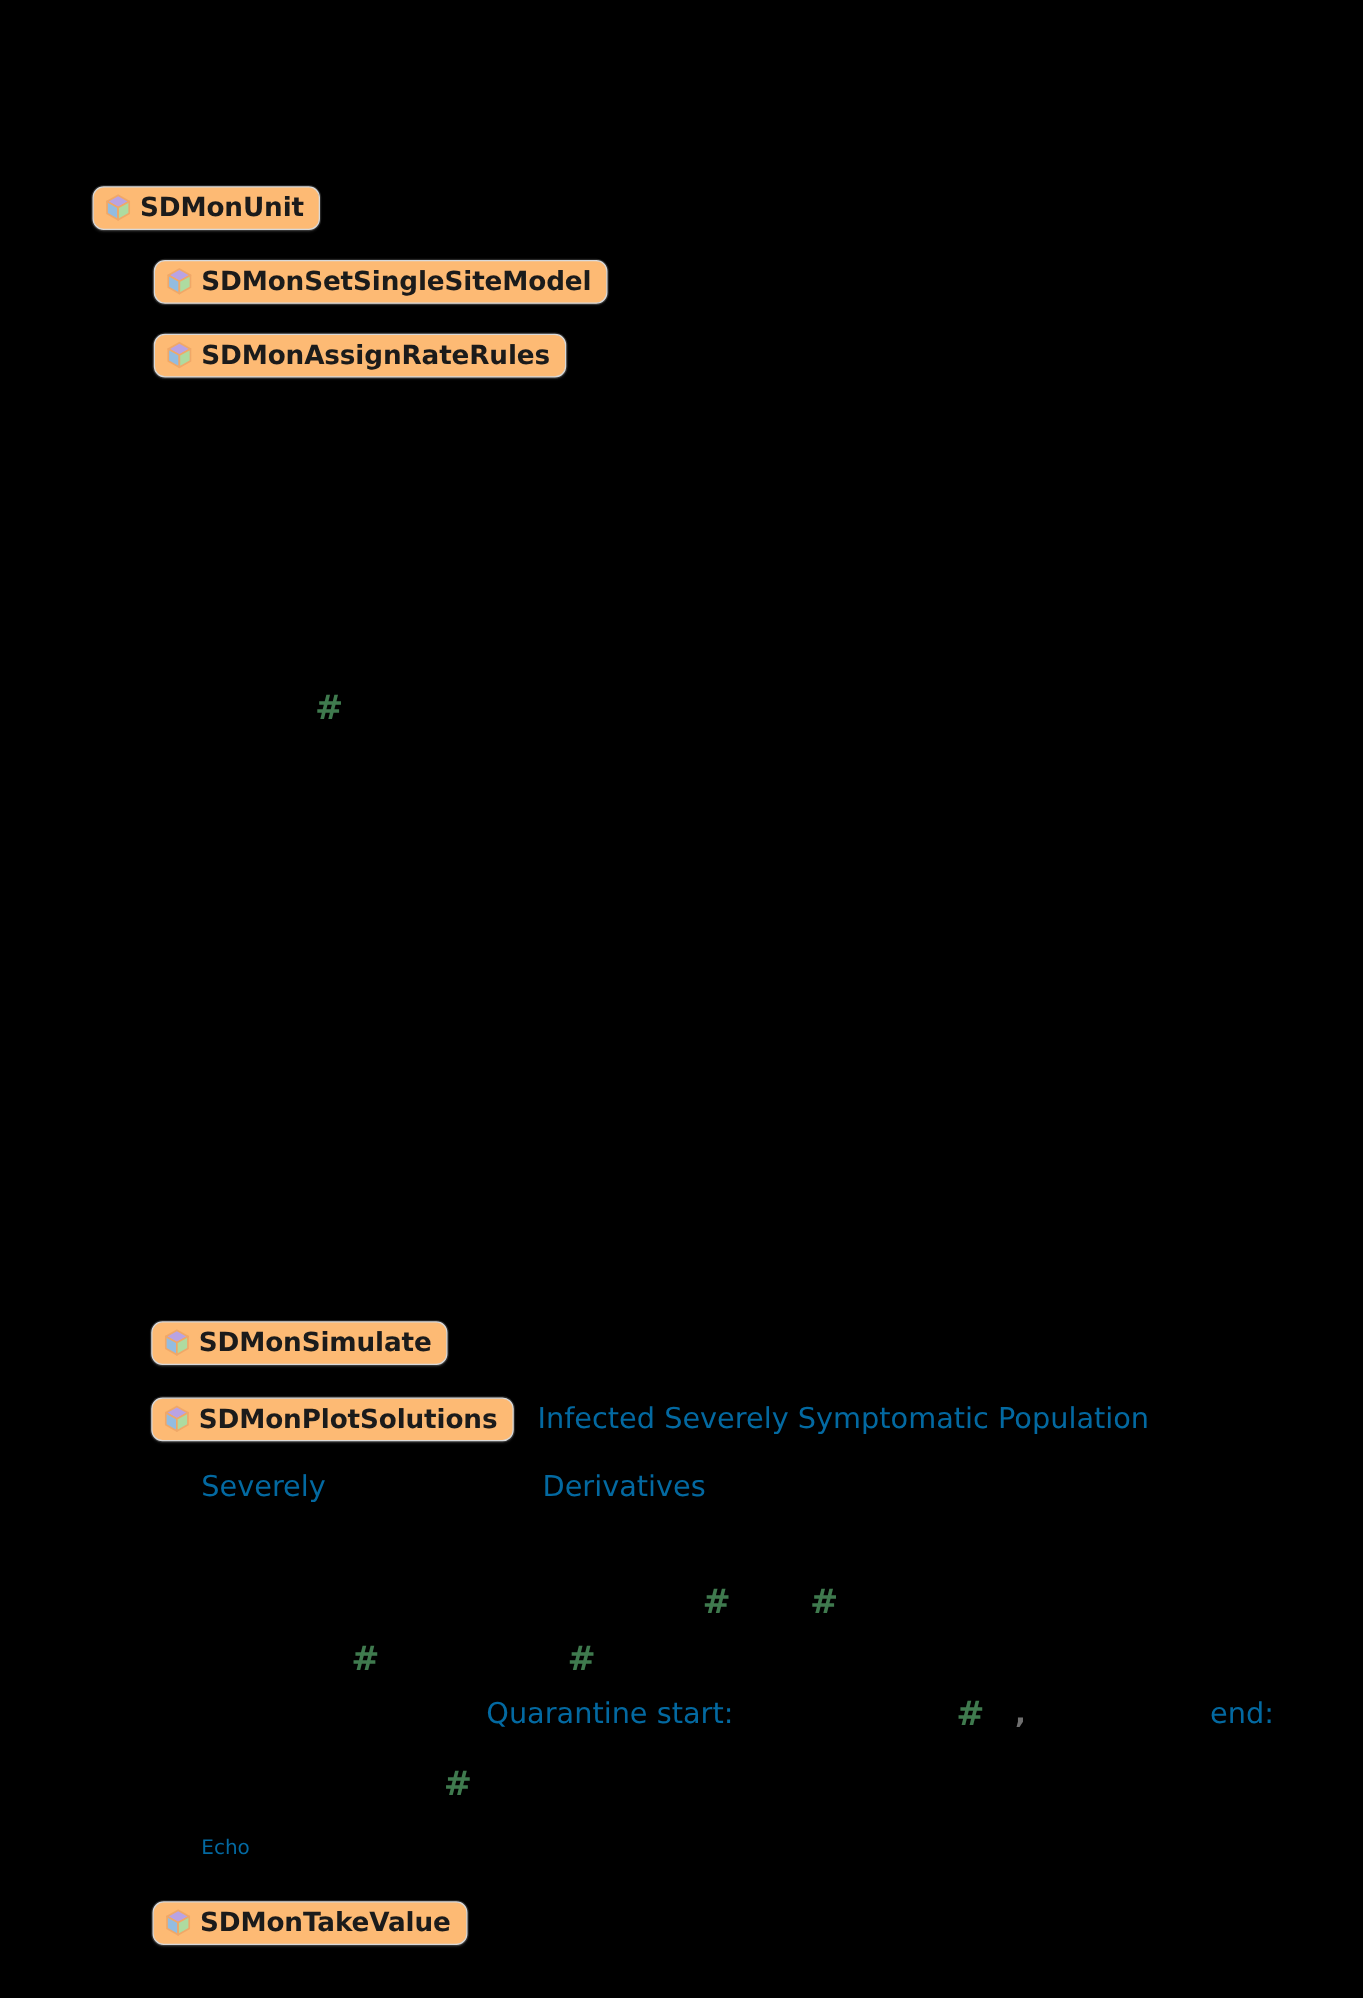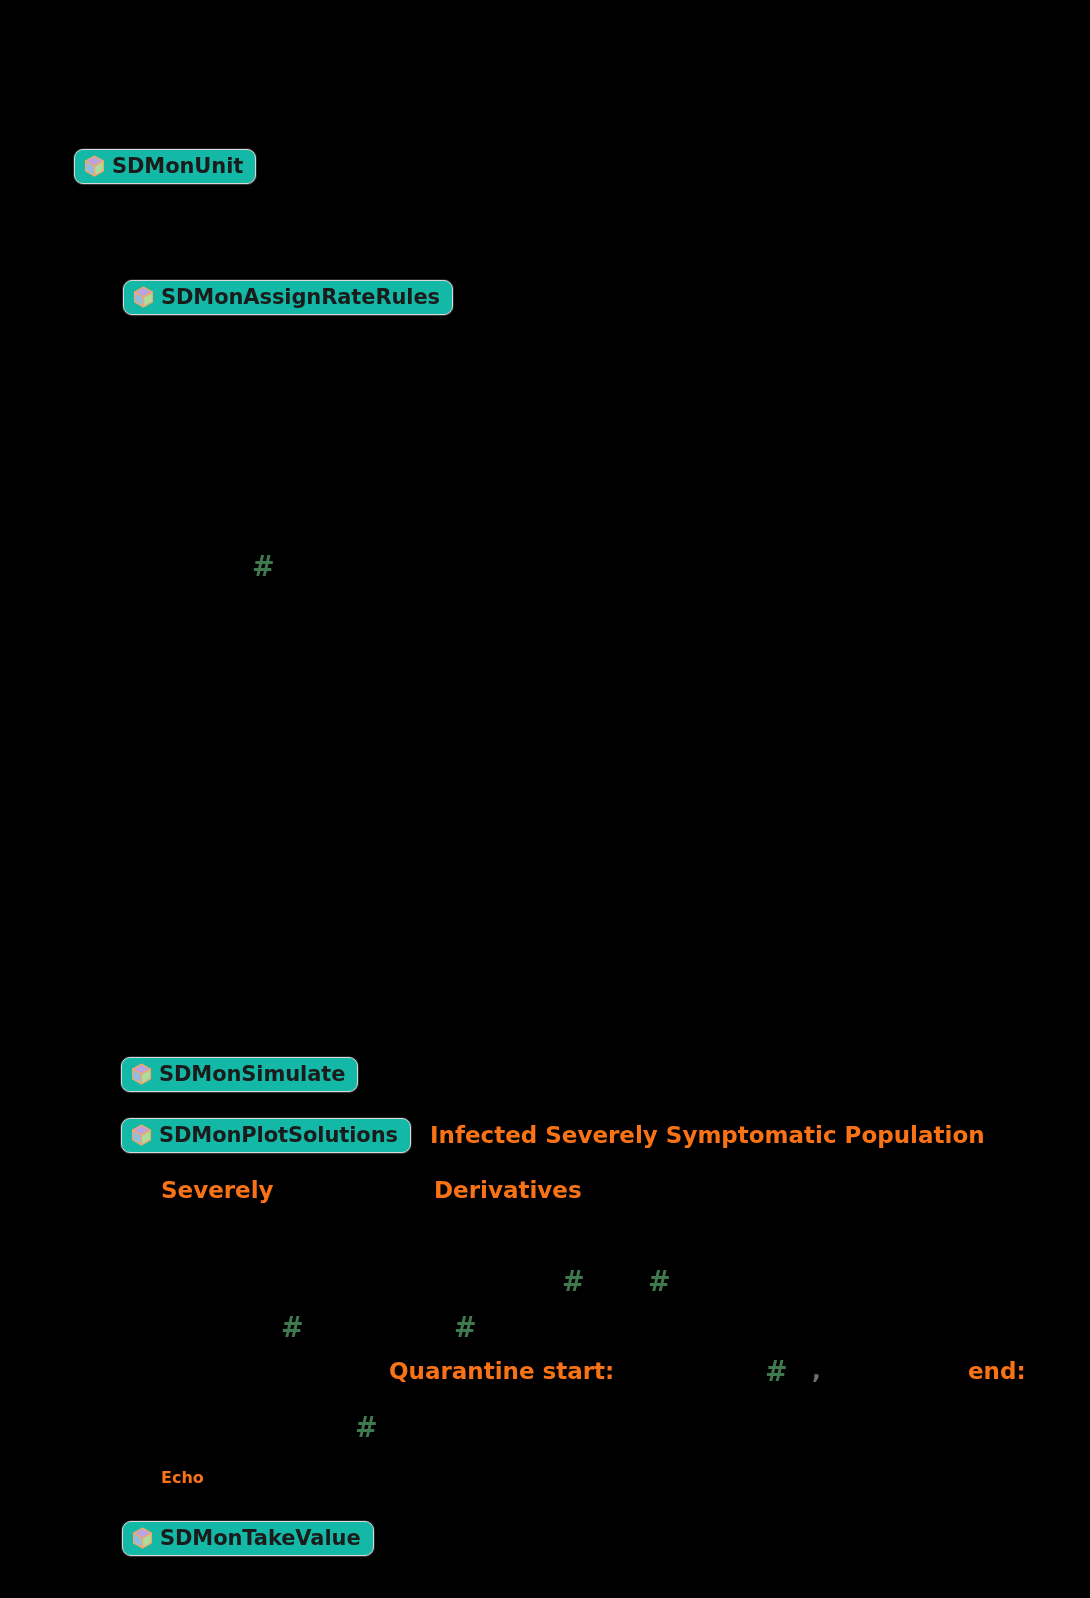--- a/index.html
+++ b/index.html
@@ -25,21 +25,21 @@
     height: 1598px;
     background: #000000;
   }
 
   
   .sym-badge {
     position: absolute;
     display: inline-flex;
     align-items: center;
     gap: 7px;
-    background: #14b8a6;
+    background: #fdba74;
     border: 1px solid #d9d9d9;
     border-radius: 9px;
     padding: 5px 12px 6px 9px;
     box-shadow: 0 1px 2px rgba(255,255,255,0.10),
                 0 0 0 1px rgba(140,140,140,0.25);
     box-sizing: border-box;
     white-space: nowrap;
     line-height: 1;
   }
   .sym-badge .sym-label {
@@ -53,22 +53,22 @@
   .cube-icon {
     display: inline-block;
     flex: 0 0 auto;
     line-height: 0;
   }
 
   
   .str {
     position: absolute;
     font-family: "DejaVu Sans", sans-serif;
-    font-weight: 700;
-    color: #f97316;
+    font-weight: 400;
+    color: #0369a1;
     white-space: nowrap;
     line-height: 1;
     text-align: right;
   }
 
   
   .slot {
     position: absolute;
     font-family: "DejaVu Serif", serif;
     font-style: italic;
@@ -97,22 +97,32 @@
     <span class="cube-icon">
       <svg width="21" height="22" viewBox="0 0 22 23" xmlns="http://www.w3.org/2000/svg">
         <polygon points="11,1.2 20.3,6.4 11,11.6 1.7,6.4" fill="#b9a3e3" stroke="#f0a868" stroke-width="1.4" stroke-linejoin="round"></polygon>
         <polygon points="1.7,6.4 11,11.6 11,21.8 1.7,16.6" fill="#93bce0" stroke="#f0a868" stroke-width="1.4" stroke-linejoin="round"></polygon>
         <polygon points="11,11.6 20.3,6.4 20.3,16.6 11,21.8" fill="#aedba0" stroke="#f0a868" stroke-width="1.4" stroke-linejoin="round"></polygon>
       </svg>
     </span>
     <span class="sym-label" style="font-size:21px;">SDMonUnit</span>
   </div>
 
+  <div class="sym-badge" style="left:123px; top:208px;">
+    <span class="cube-icon">
+      <svg width="21" height="22" viewBox="0 0 22 23" xmlns="http://www.w3.org/2000/svg">
+        <polygon points="11,1.2 20.3,6.4 11,11.6 1.7,6.4" fill="#b9a3e3" stroke="#f0a868" stroke-width="1.4" stroke-linejoin="round"></polygon>
+        <polygon points="1.7,6.4 11,11.6 11,21.8 1.7,16.6" fill="#93bce0" stroke="#f0a868" stroke-width="1.4" stroke-linejoin="round"></polygon>
+        <polygon points="11,11.6 20.3,6.4 20.3,16.6 11,21.8" fill="#aedba0" stroke="#f0a868" stroke-width="1.4" stroke-linejoin="round"></polygon>
+      </svg>
+    </span>
+    <span class="sym-label" style="font-size:21px;">SDMonSetSingleSiteModel</span>
+  </div>
 
-  <div class="sym-badge" style="left:123px; top:280px;">
+  <div class="sym-badge" style="left:123px; top:267px;">
     <span class="cube-icon">
       <svg width="21" height="22" viewBox="0 0 22 23" xmlns="http://www.w3.org/2000/svg">
         <polygon points="11,1.2 20.3,6.4 11,11.6 1.7,6.4" fill="#b9a3e3" stroke="#f0a868" stroke-width="1.4" stroke-linejoin="round"></polygon>
         <polygon points="1.7,6.4 11,11.6 11,21.8 1.7,16.6" fill="#93bce0" stroke="#f0a868" stroke-width="1.4" stroke-linejoin="round"></polygon>
         <polygon points="11,11.6 20.3,6.4 20.3,16.6 11,21.8" fill="#aedba0" stroke="#f0a868" stroke-width="1.4" stroke-linejoin="round"></polygon>
       </svg>
     </span>
     <span class="sym-label" style="font-size:21px;">SDMonAssignRateRules</span>
   </div>
 

